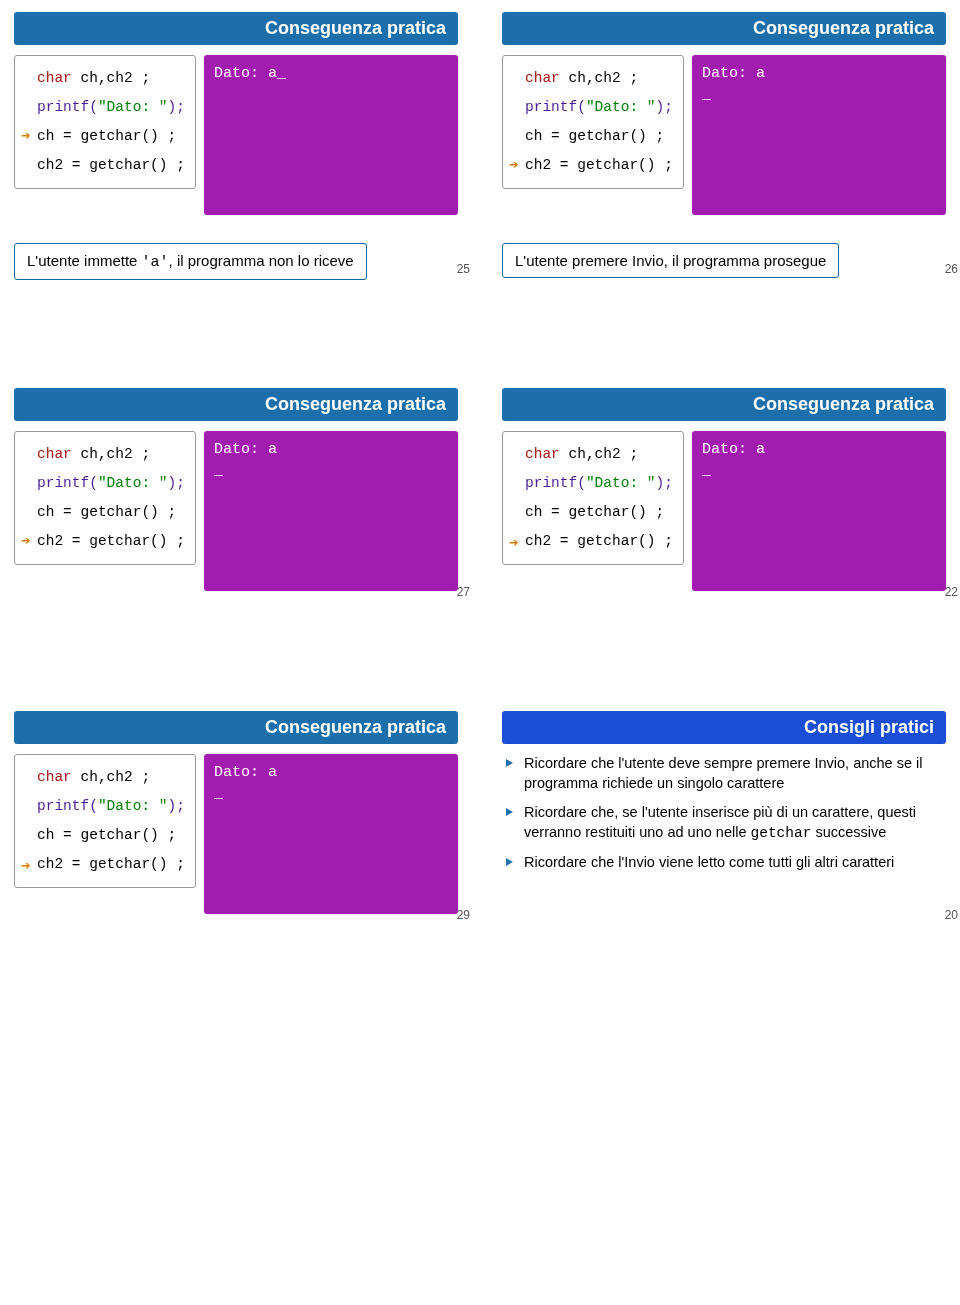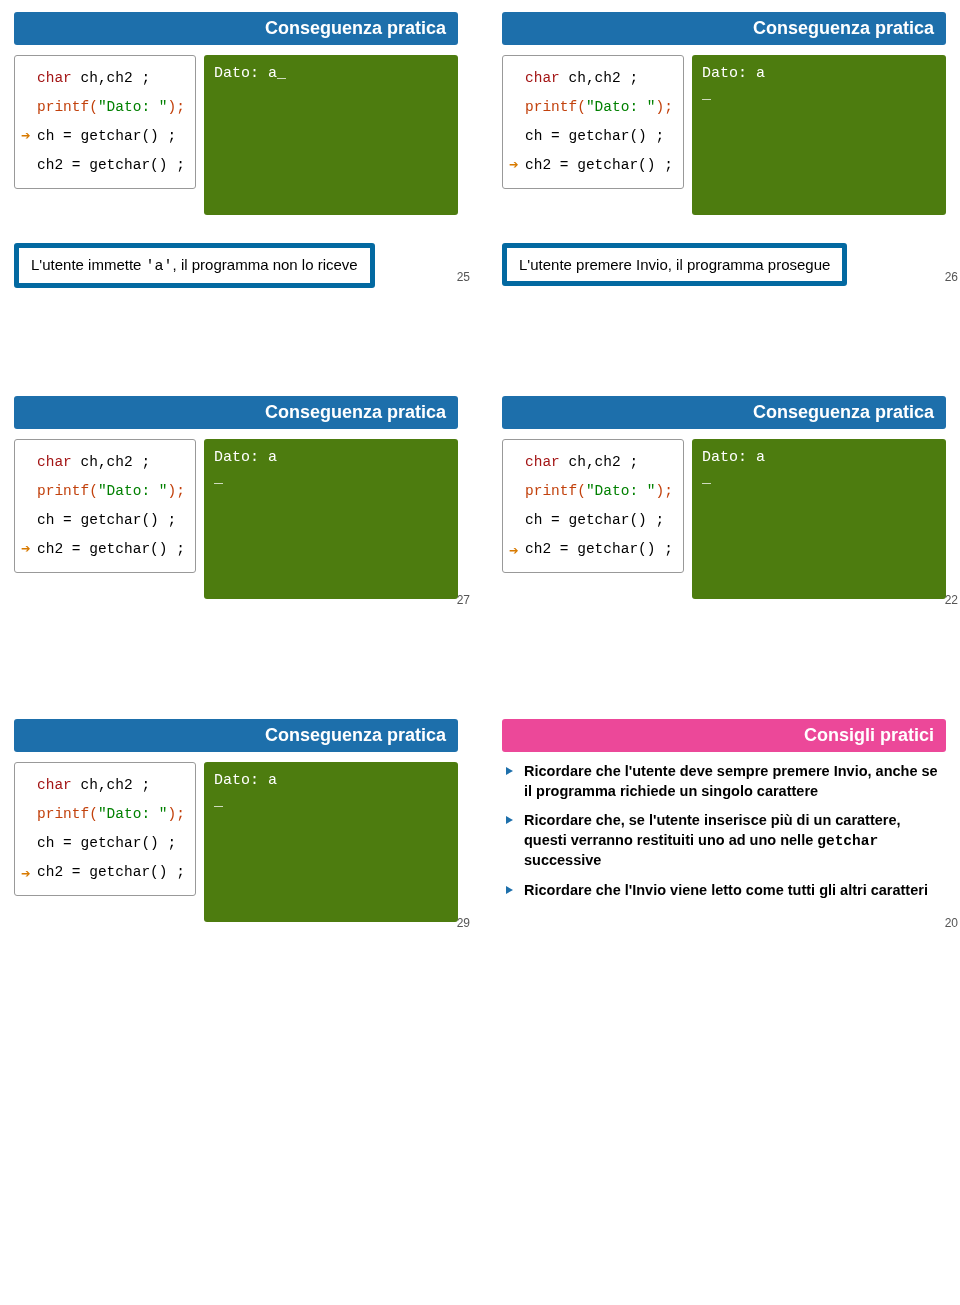--- a/index.html
+++ b/index.html
@@ -50,72 +50,72 @@
   .arrow {
     position: absolute;
     left: -16px;
     top: 50%;
     transform: translateY(-50%);
     font-size: 16px;
     color: #d87a00;
   }
   .kw { color: #a31515; }
   .str { color: #008000; }
-  .fn { color: #c2410c; }
+  .fn { color: #4c1d95; }
   .terminal {
-    background: #4d7c0f;
+    background: #a21caf;
     color: #fff;
     font-family: "Courier New", monospace;
     font-size: 15px;
     line-height: 1.4;
     padding: 8px 10px;
     border-radius: 3px;
     flex: 1 1 auto;
     min-height: 160px;
     white-space: pre;
   }
   .caption {
-    border: 5px solid #0369a1;
+    border: 1px solid #0369a1;
     border-radius: 3px;
     padding: 8px 12px;
     font-size: 15px;
     margin-top: 16px;
     display: inline-block;
   }
   .caption code, .caption .mono { font-family: "Courier New", monospace; }
   .pagenum {
     position: absolute;
     right: 2px;
     bottom: 8px;
     font-size: 12px;
     color: #555;
   }
   .row-divider {
     height: 60px;
   }
-  .tips ul { list-style: none; padding-left: 0; font-weight: bold; }
+  .tips ul { list-style: none; padding-left: 0; }
   .tips li {
     position: relative;
     padding-left: 22px;
     font-size: 14.5px;
     margin-bottom: 10px;
     line-height: 1.35;
   }
   .tips li::before {
     content: "";
     position: absolute;
     left: 4px;
     top: 5px;
     width: 0; height: 0;
     border-top: 4px solid transparent;
     border-bottom: 4px solid transparent;
     border-left: 7px solid #1d6fab;
   }
   .tips .mono { font-family: "Courier New", monospace; }
-  .tips-title { background:#ec4899; }
+  .tips-title { background:#1d4ed8; }
 </style>
 </head>
 <body>
 
 <div class="grid">
 
   <div class="slide">
     <div class="titlebar">Conseguenza pratica</div>
     <div class="row">
       <div class="codebox">

